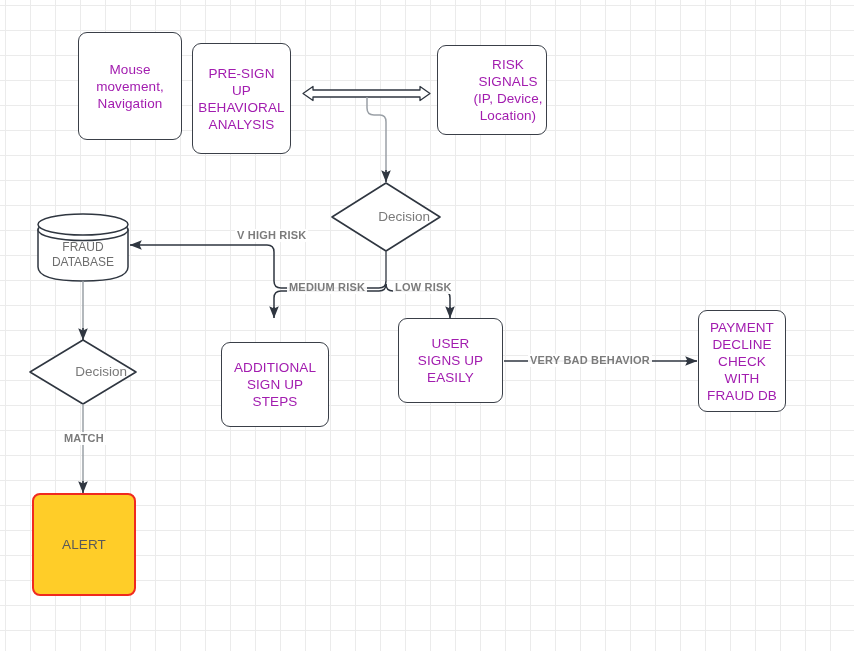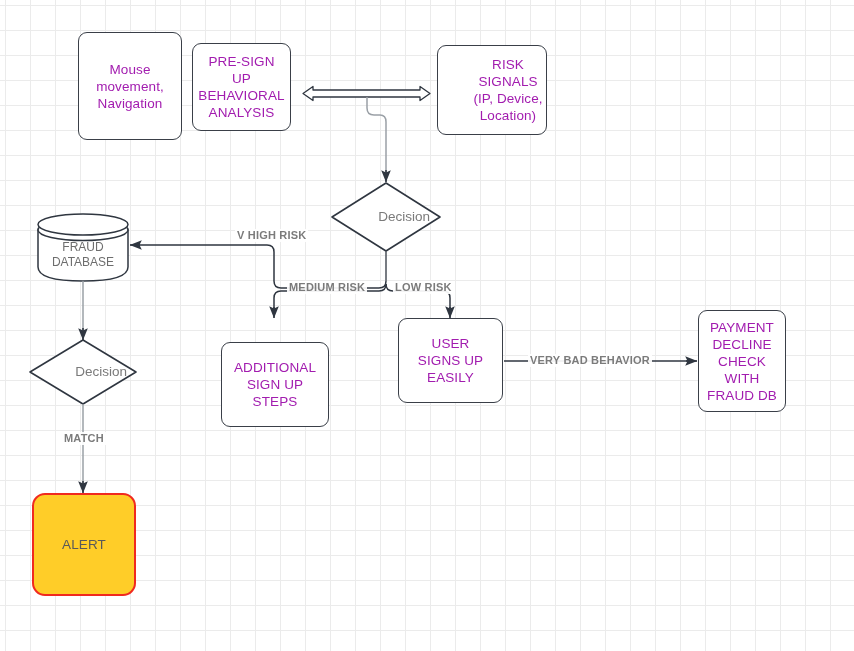--- a/index.html
+++ b/index.html
@@ -41,21 +41,21 @@
     background: #ffffff;
     border: 1.6px solid #3a3f48;
     border-radius: 9px;
     white-space: pre-line;
     letter-spacing: 0.1px;
   }
   .node.alert {
     background: #FFCD28;
     border: 2px solid #f02a1f;
     color: #595959;
-    border-radius: 13px;
+    border-radius: 8px;
   }
   .diamond-label {
     position: absolute;
     display: flex;
     align-items: center;
     justify-content: flex-end;
     color: #7a7a7a;
     font-size: 13.5px;
     line-height: 16px;
     pointer-events: none;
@@ -153,21 +153,21 @@
       <path d="M686,361 L697,361" stroke="#2f3640" stroke-width="1.6" marker-end="url(#arrowFilled)"></path>
     </g>
   </svg>
 
   <div class="node" style="left:78px; top:32px; width:104px; height:108px;">
     <span>Mouse
 movement,
 Navigation</span>
   </div>
 
-  <div class="node" style="left:192px; top:43px; width:99px; height:88px;">
+  <div class="node" style="left:192px; top:43px; width:99px; height:111px;">
     <span>PRE-SIGN
 UP
 BEHAVIORAL
 ANALYSIS</span>
   </div>
 
   <div class="node" style="left:437px; top:45px; width:110px; height:90px;padding-left:32px;">
     <span>RISK
 SIGNALS
 (IP, Device,

